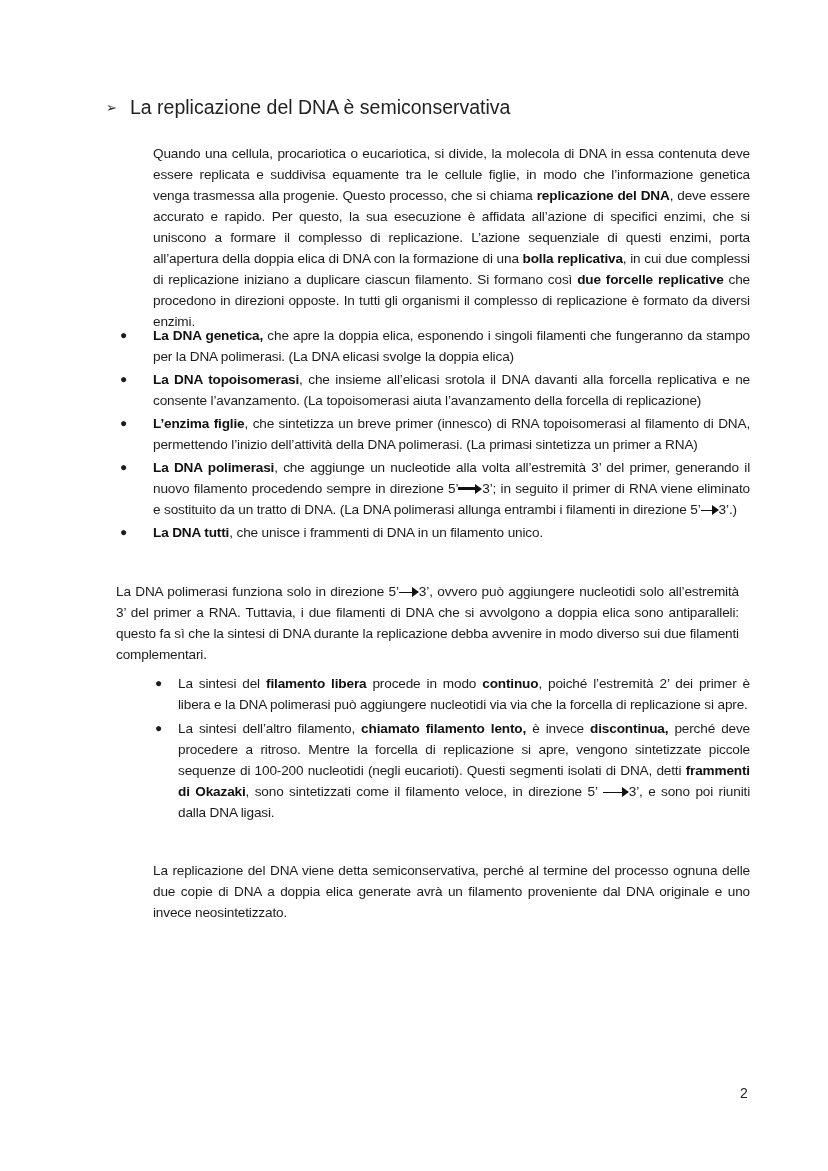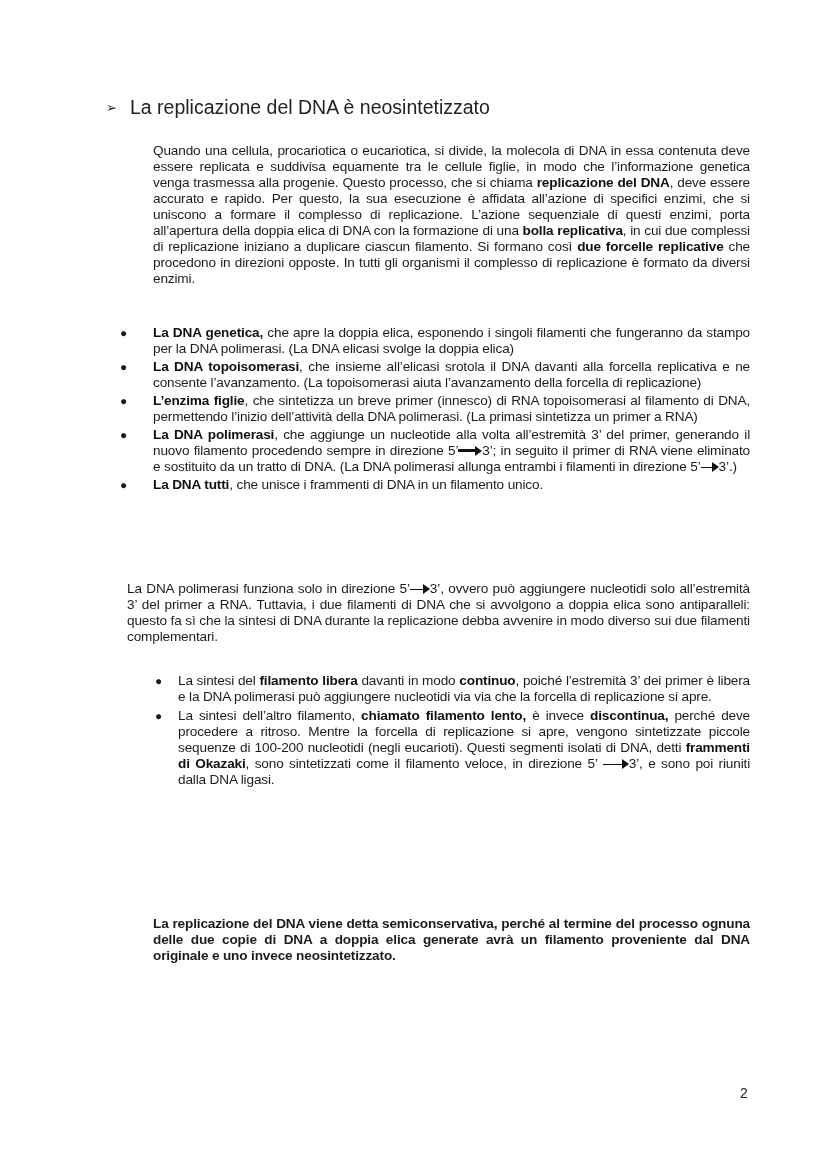--- a/index.html
+++ b/index.html
@@ -4,54 +4,54 @@
 <style>
   html, body { margin: 0; padding: 0; background: #ffffff; }
   body { width: 828px; height: 1171px; position: relative; overflow: hidden;
          font-family: "Liberation Sans", "DejaVu Sans", sans-serif; color: #1a1a1a; }
   .page { position: absolute; left: 0; top: 0; width: 828px; height: 1171px; background: #fff; }
 
   .heading { position: absolute; left: 106px; top: 96px; display: flex; align-items: center;
              font-size: 19.5px; color: #222; }
   .heading .arrow { width: 18px; font-size: 13px; margin-right: 6px; color: #222; }
 
-  .body-text { font-size: 13.6px; line-height: 16px; text-align: justify; color: #1c1c1c;
+  .body-text { font-size: 13.6px; line-height: 21px; text-align: justify; color: #1c1c1c;
                letter-spacing: -0.15px; }
   .body-text b { font-weight: bold; color: #111; }
 
   .p1 { position: absolute; left: 153px; top: 143px; width: 597px; }
   .list1 { position: absolute; left: 120px; top: 325px; width: 630px; margin: 0; padding: 0; list-style: none; }
   .list1 li { position: relative; padding-left: 33px; margin-bottom: 2px; }
   .list1 li .dot { position: absolute; left: 0; top: 0; font-size: 12px; }
 
-  .p2 { position: absolute; left: 127px; top: 581px; width: 623px; }
+  .p2 { position: absolute; left: 116px; top: 581px; width: 623px; }
 
   .list2 { position: absolute; left: 155px; top: 673px; width: 595px; margin: 0; padding: 0; list-style: none; }
   .list2 li { position: relative; padding-left: 23px; margin-bottom: 3px; }
   .list2 li .dot { position: absolute; left: 0; top: 0; font-size: 12px; }
 
   .p3 { position: absolute; left: 153px; top: 846px; width: 597px; }
-  .p4 { position: absolute; left: 153px; top: 916px; width: 597px; font-weight: bold; }
+  .p4 { position: absolute; left: 153px; top: 860px; width: 597px; font-weight: normal; }
 
   .arr { display: inline-block; position: relative; vertical-align: middle; height: 10px; }
   .arr .shaft { position: absolute; left: 0; top: 4px; height: 2px; background: #111; }
   .arr .head { position: absolute; right: 0; top: 0; width: 0; height: 0;
                border-top: 5px solid transparent; border-bottom: 5px solid transparent; border-left: 7px solid #111; }
   .arr.thin .shaft { height: 1px; top: 5px; }
 
   .page-num { position: absolute; left: 740px; top: 1085px; font-size: 14px; color: #222; }
 </style>
 </head>
 <body>
 
 <div class="page">
 
   <div class="heading">
     <span class="arrow">➢</span>
-    <span>La replicazione del DNA è neosintetizzato</span>
+    <span>La replicazione del DNA è semiconservativa</span>
   </div>
 
   <p class="body-text p1" style="margin:0;">
     <span>Quando una cellula, procariotica o eucariotica, si divide, la molecola di DNA in essa contenuta deve essere replicata e suddivisa equamente tra le cellule figlie, in modo che l’informazione genetica venga trasmessa alla progenie. Questo processo, che si chiama </span><b>replicazione del DNA</b><span>, deve essere accurato e rapido. Per questo, la sua esecuzione è affidata all’azione di specifici enzimi, che si uniscono a formare il complesso di replicazione. L’azione sequenziale di questi enzimi, porta all’apertura della doppia elica di DNA con la formazione di una </span><b>bolla replicativa</b><span>, in cui due complessi di replicazione iniziano a duplicare ciascun filamento. Si formano così </span><b>due forcelle replicative</b><span> che procedono in direzioni opposte. In tutti gli organismi il complesso di replicazione è formato da diversi enzimi.</span>
   </p>
 
   <ul class="body-text list1">
     <li>
       <span class="dot">●</span>
       <b>La DNA genetica,</b><span> che apre la doppia elica, esponendo i singoli filamenti che fungeranno da stampo per la DNA polimerasi. (La DNA elicasi svolge la doppia elica)</span>
@@ -74,21 +74,21 @@
     </li>
   </ul>
 
   <p class="body-text p2" style="margin:0;">
     <span>La DNA polimerasi funziona solo in direzione 5’</span><span class="arr thin" style="width:20px;"><span class="shaft" style="width:14px;"></span><span class="head"></span></span><span>3’, ovvero può aggiungere nucleotidi solo all’estremità 3’ del primer a RNA. Tuttavia, i due filamenti di DNA che si avvolgono a doppia elica sono antiparalleli: questo fa sì che la sintesi di DNA durante la replicazione debba avvenire in modo diverso sui due filamenti complementari.</span>
   </p>
 
   <ul class="body-text list2">
     <li>
       <span class="dot">●</span>
-      <span>La sintesi del </span><b>filamento libera</b><span> davanti in modo </span><b>continuo</b><span>, poiché l’estremità 3’ dei primer è libera e la DNA polimerasi può aggiungere nucleotidi via via che la forcella di replicazione si apre.</span>
+      <span>La sintesi del </span><b>filamento libera</b><span> procede in modo </span><b>continuo</b><span>, poiché l’estremità 2’ dei primer è libera e la DNA polimerasi può aggiungere nucleotidi via via che la forcella di replicazione si apre.</span>
     </li>
     <li>
       <span class="dot">●</span>
       <span> La sintesi dell’altro filamento, </span><b>chiamato filamento lento,</b><span> è invece </span><b>discontinua,</b><span> perché deve procedere a ritroso. Mentre la forcella di replicazione si apre, vengono sintetizzate piccole sequenze di 100-200 nucleotidi (negli eucarioti). Questi segmenti isolati di DNA, detti </span><b>frammenti di Okazaki</b><span>, sono sintetizzati come il filamento veloce, in direzione 5’ </span><span class="arr thin" style="width:26px;"><span class="shaft" style="width:20px;"></span><span class="head"></span></span><span>3’, e sono poi riuniti dalla DNA ligasi.</span>
     </li>
   </ul>
 
 
   <p class="body-text p4" style="margin:0;">La replicazione del DNA viene detta semiconservativa, perché al termine del processo ognuna delle due copie di DNA a doppia elica generate avrà un filamento proveniente dal DNA originale e uno invece neosintetizzato.</p>
 

